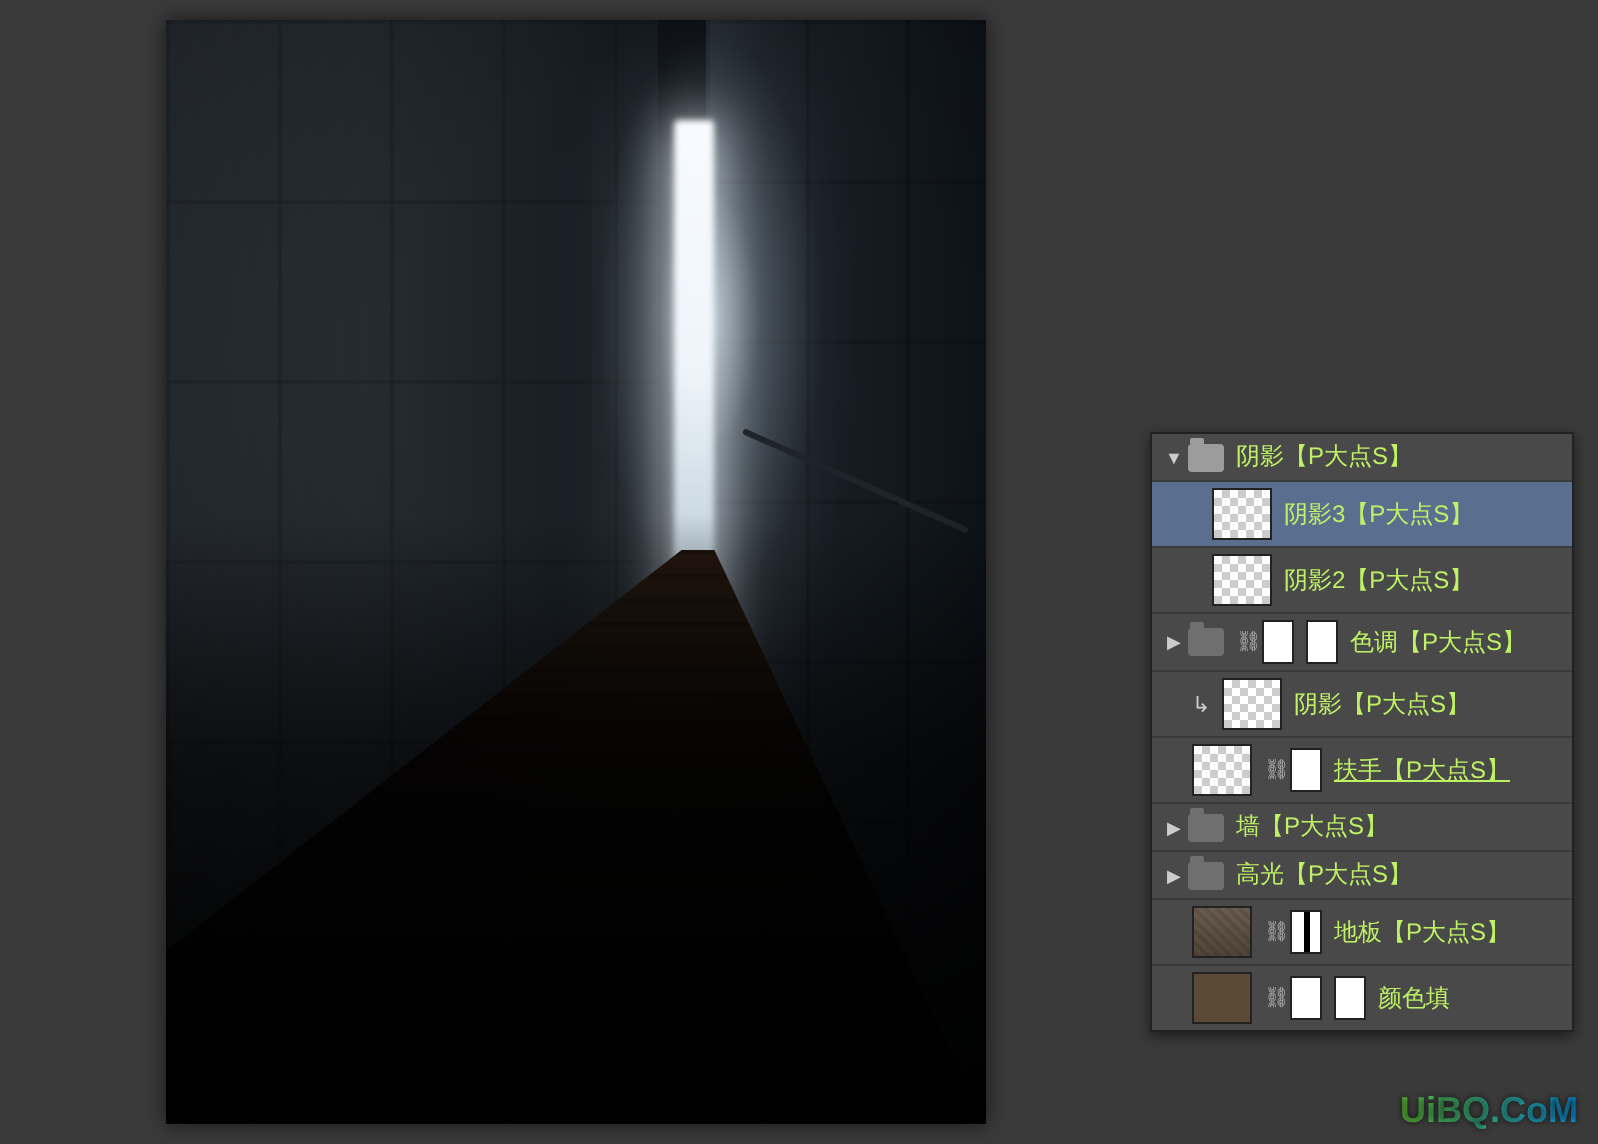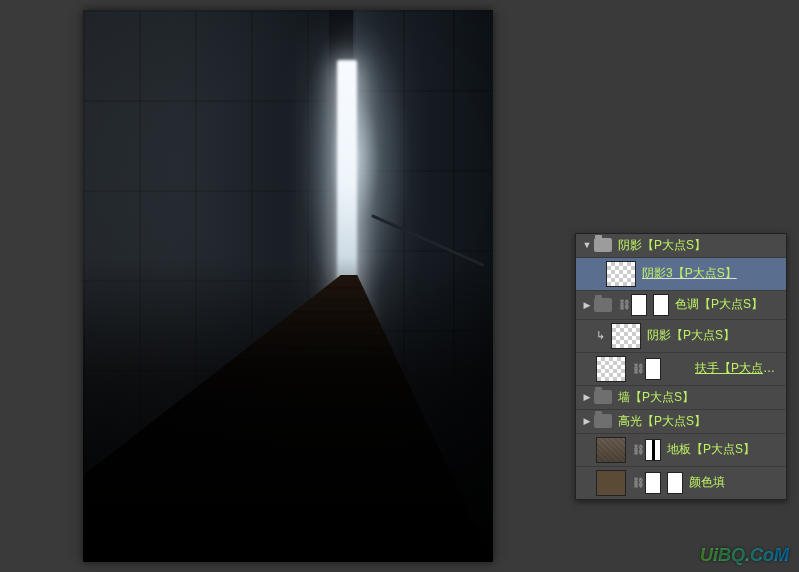--- a/index.html
+++ b/index.html
@@ -146,21 +146,20 @@
   .layer-row {
     display: flex;
     align-items: center;
     padding: 3px 6px;
     border-bottom: 1px solid #3a3a3a;
     min-height: 24px;
     box-sizing: border-box;
   }
   .layer-row.selected {
     background: #5a6f8f;
-    text-decoration: underline;
   }
   .layer-row:last-child { border-bottom: none; }
 
   .disclosure {
     width: 10px;
     text-align: center;
     color: #ccc;
     font-size: 9px;
     margin-right: 2px;
     flex-shrink: 0;
@@ -238,30 +237,29 @@
     flex-shrink: 0;
   }
 
   .layer-label {
     white-space: nowrap;
     overflow: hidden;
     text-overflow: ellipsis;
     color: #bef264;
     font-size: 12px;
   }
-  .layer-label.underline { text-decoration: underline; margin-left: 28px; }
+  .layer-label.underline { text-decoration: underline; }
 
   .watermark {
     position: absolute;
     right: 10px;
     bottom: 6px;
     font-size: 18px;
     font-weight: bold;
     color: #2aa84a;
-    font-style: italic;
     text-shadow: 0 0 3px rgba(0,0,0,.7);
     background: linear-gradient(90deg, #67d43a, #0aa7ff);
     -webkit-background-clip: text;
     background-clip: text;
     -webkit-text-fill-color: transparent;
   }
 </style>
 </head>
 <body>
 
@@ -286,20 +284,25 @@
         <span class="disclosure">▼</span>
         <span class="folder-icon"></span>
         <span class="layer-label">阴影【P大点S】</span>
       </div>
 
       <div class="layer-row selected">
         <span class="indent2"></span>
         <span class="thumb transparent"></span>
         <span class="layer-label">阴影3【P大点S】</span>
       </div>
+      <div class="layer-row">
+        <span class="indent2"></span>
+        <span class="thumb transparent"></span>
+        <span class="layer-label">阴影2【P大点S】</span>
+      </div>
 
       <div class="layer-row">
         <span class="disclosure">▶</span>
         <span class="folder-icon dark"></span>
         <span class="link-icon">⛓</span>
         <span class="thumb small mask-white"></span>
         <span class="thumb small mask-white"></span>
         <span class="layer-label">色调【P大点S】</span>
       </div>
 

